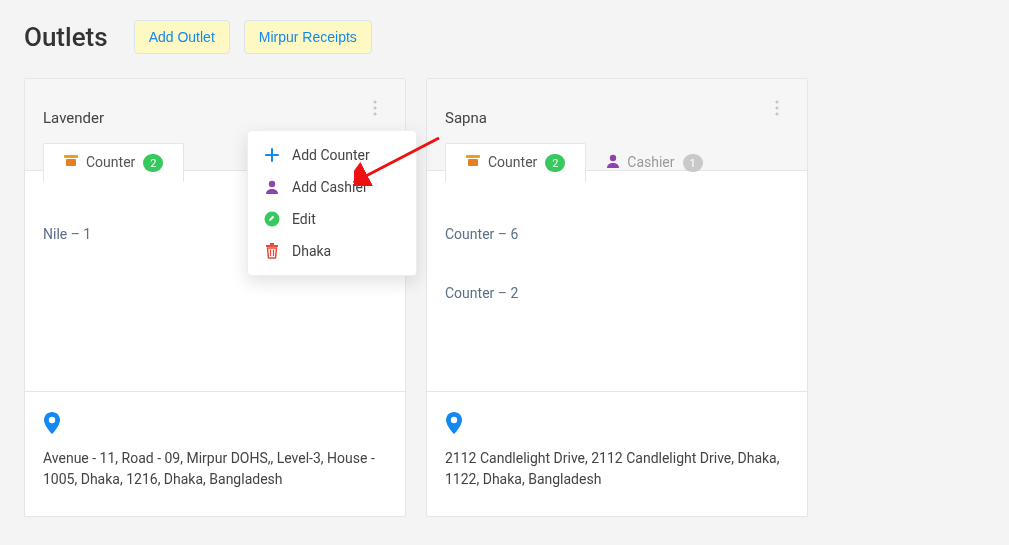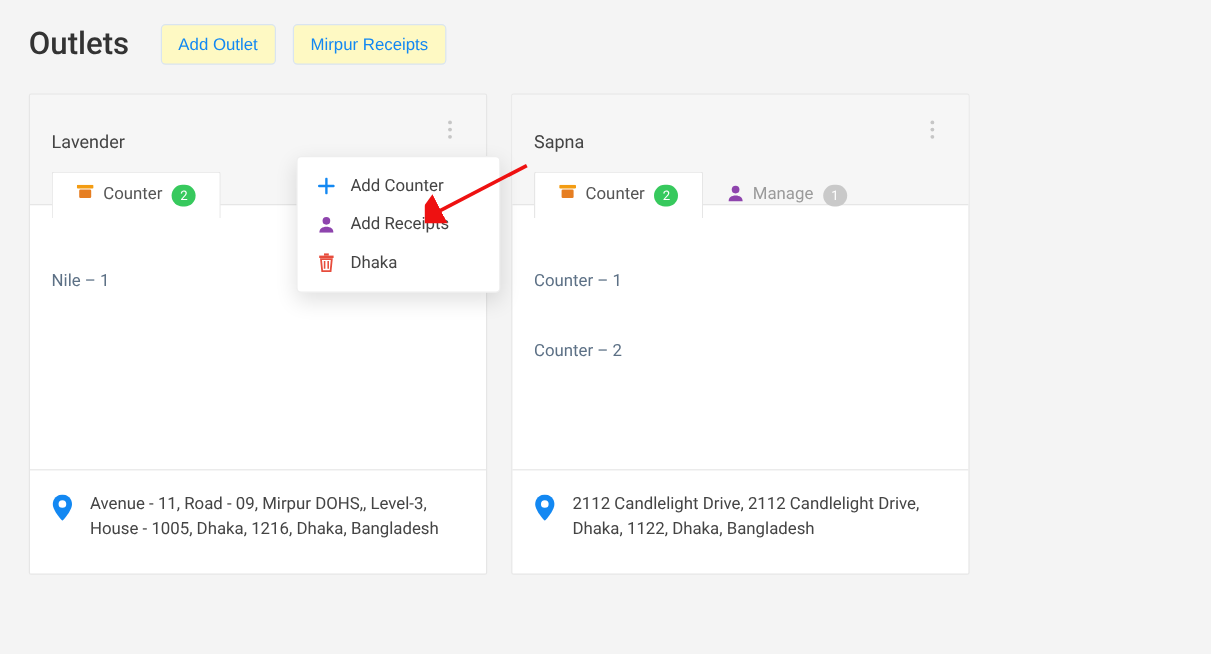--- a/index.html
+++ b/index.html
@@ -133,20 +133,21 @@
   .card-footer {
     border-top: 1px solid #e6e6e6;
     padding: 18px 18px 26px 18px;
     display: flex;
     gap: 14px;
     align-items: flex-start;
     font-size: 14px;
     color: #444;
     line-height: 1.5;
     min-height: 80px;
+    flex-direction: column;
   }
   .pin-icon {
     flex-shrink: 0;
     width: 18px;
     height: 22px;
     margin-top: 2px;
   }
 
   
   .dropdown {
@@ -257,27 +258,27 @@
             <span>Counter</span>
             <span class="badge badge-green">2</span>
           </div>
           <div class="tab inactive">
             <span class="cashier-icon">
               <svg width="12" height="14" viewBox="0 0 12 14">
                   <circle cx="6" cy="4" r="3.2" fill="#8e44ad"></circle>
                   <path d="M0 14c0-3.3 2.7-5 6-5s6 1.7 6 5H0z" fill="#8e44ad"></path>
                 </svg>
             </span>
-            <span>Manage</span>
+            <span>Cashier</span>
             <span class="badge badge-grey">1</span>
           </div>
         </div>
       </div>
       <div class="card-body">
-        <div class="item-line">Counter  – 1</div>
+        <div class="item-line">Counter  – 6</div>
         <div class="item-line">Counter  – 2</div>
       </div>
       <div class="card-footer">
         <span class="pin-icon">
           <svg width="18" height="22" viewBox="0 0 18 22">
               <path d="M9 0C4.6 0 1 3.6 1 8c0 6 8 14 8 14s8-8 8-14C17 3.6 13.4 0 9 0z" fill="#1388f2"></path>
               <circle cx="9" cy="8" r="3.2" fill="#fff"></circle>
             </svg>
         </span>
         <span>2112 Candlelight Drive, 2112 Candlelight Drive, Dhaka, 1122, Dhaka, Bangladesh</span>
@@ -296,21 +297,30 @@
     </span>
     <span>Add Counter</span>
   </div>
   <div class="dropdown-item">
     <span class="di-icon">
       <svg width="12" height="14" viewBox="0 0 12 14">
           <circle cx="6" cy="4" r="3.2" fill="#8e44ad"></circle>
           <path d="M0 14c0-3.3 2.7-5 6-5s6 1.7 6 5H0z" fill="#8e44ad"></path>
         </svg>
     </span>
-    <span>Add Receipts</span>
+    <span>Add Cashier</span>
+  </div>
+  <div class="dropdown-item">
+    <span class="di-icon">
+      <svg width="16" height="16" viewBox="0 0 16 16">
+          <circle cx="8" cy="8" r="7.5" fill="#37c95d"></circle>
+          <path d="M5.5 8 l3.2 -3.2 l1.5 1.5 l-3.2 3.2 l-2 0.5 z" fill="#fff"></path>
+        </svg>
+    </span>
+    <span>Edit</span>
   </div>
   <div class="dropdown-item">
     <span class="di-icon">
       <svg width="14" height="16" viewBox="0 0 14 16">
           <rect x="1" y="2" width="12" height="2" fill="#e74c3c"></rect>
           <rect x="5" y="0" width="4" height="2" fill="#e74c3c"></rect>
           <path d="M2.5 5h9l-1 10h-7z" fill="none" stroke="#e74c3c" stroke-width="1.5"></path>
           <line x1="5.5" y1="6.5" x2="5.5" y2="13" stroke="#e74c3c" stroke-width="1.3"></line>
           <line x1="8.5" y1="6.5" x2="8.5" y2="13" stroke="#e74c3c" stroke-width="1.3"></line>
         </svg>

